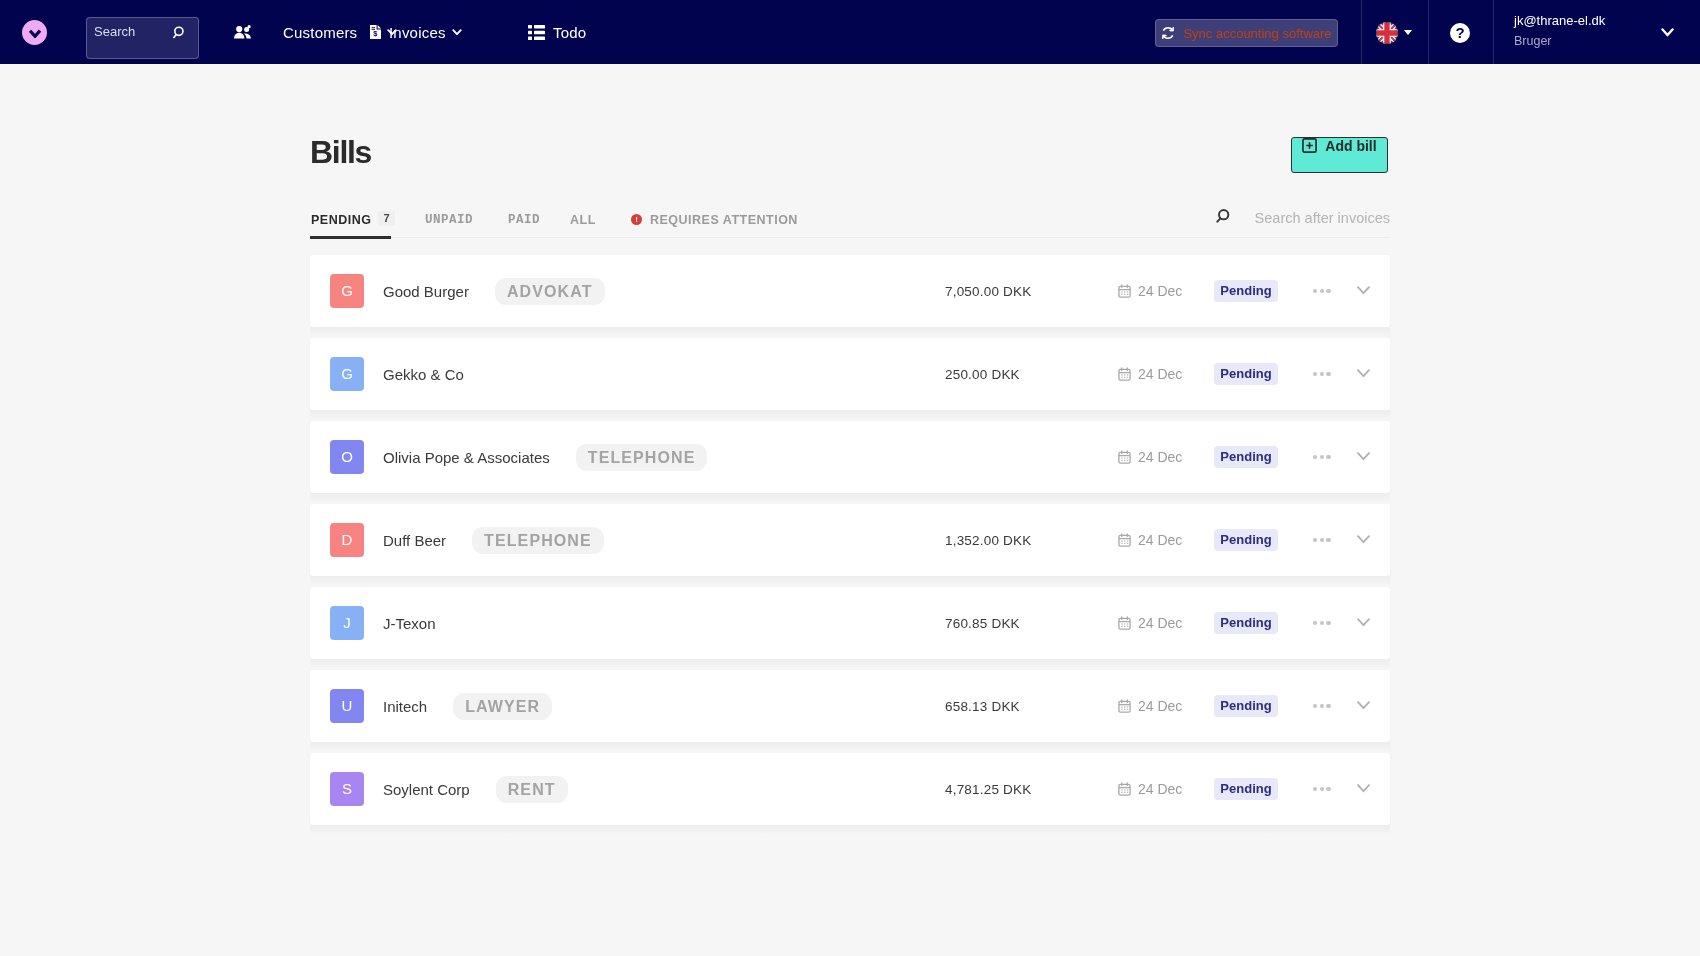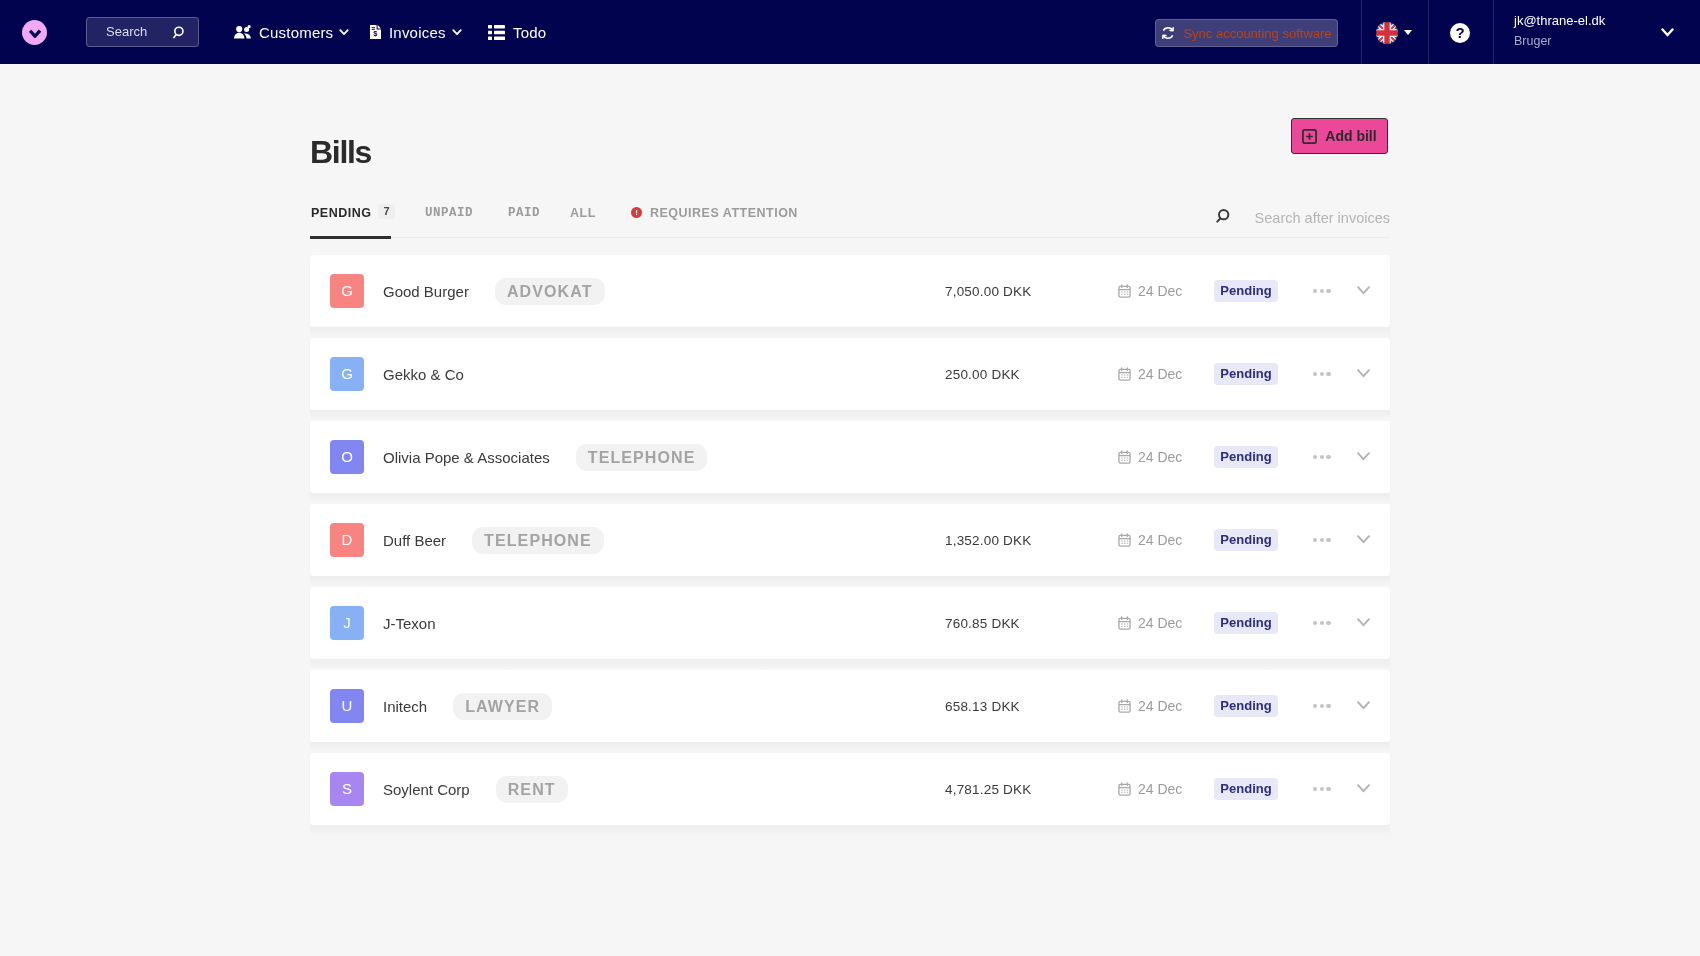--- a/index.html
+++ b/index.html
@@ -2,43 +2,43 @@
 <html><head>
 <meta charset="utf-8">
 <style>
 * { margin:0; padding:0; box-sizing:border-box; }
 html,body { width:1700px; height:956px; background:#f6f6f6; font-family:"Liberation Sans", sans-serif; overflow:hidden; }
 
 
 .nav { position:relative; width:1700px; height:64px; background:#02034f; }
 .logo { position:absolute; left:22px; top:20px; width:25px; height:25px; border-radius:50%; background:#efaaf2; }
 .logo svg { position:absolute; left:7px; top:9px; }
-.navsearch { position:absolute; left:86px; top:17px; width:113px; height:30px; background:rgba(255,255,255,0.13); border:1px solid rgba(255,255,255,0.26); border-radius:4px; color:#dcdcef; font-size:13px; line-height:28px; padding-left:19px; }
+.navsearch { position:absolute; left:86px; top:17px; width:113px; height:42px; background:rgba(255,255,255,0.13); border:1px solid rgba(255,255,255,0.26); border-radius:4px; color:#dcdcef; font-size:13px; line-height:28px; padding-left:7px; }
 .navsearch svg { position:absolute; right:11px; top:7px; }
 .navitem { position:absolute; top:0; height:64px; display:flex; align-items:center; color:#fff; font-size:15px; letter-spacing:0.2px; }
 .navitem svg { margin-right:8px; }
 .navitem .chev { margin-left:6px; margin-right:0; }
 .syncbtn { position:absolute; left:1155px; top:19px; width:183px; height:28px; background:rgba(255,255,255,0.24); border:1px solid rgba(255,255,255,0.18); border-radius:4px; display:flex; align-items:center; justify-content:center; color:#c2410c; font-size:13px; }
 .syncbtn svg { margin-right:8px; }
 .navdiv { position:absolute; top:0; width:1px; height:64px; background:rgba(255,255,255,0.14); }
 .flagwrap { position:absolute; left:1376px; top:22px; }
 .flagchev { position:absolute; left:1404px; top:30px; width:0; height:0; border-left:4.5px solid transparent; border-right:4.5px solid transparent; border-top:5.5px solid #fff; }
 .help { position:absolute; left:1450px; top:23px; width:20px; height:20px; border-radius:50%; background:#fff; color:#02034f; font-size:15px; font-weight:bold; text-align:center; line-height:20px; }
 .usermail { position:absolute; left:1514px; top:13px; color:#fff; font-size:13px; }
 .userrole { position:absolute; left:1514px; top:34px; color:#a9a9cc; font-size:12.5px; }
 .userchev { position:absolute; left:1661px; top:28px; }
 
 
 .container { position:relative; width:1080px; margin:0 auto; }
 h1 { font-size:32px; font-weight:bold; color:#2b2b2b; position:absolute; left:0px; top:70px; letter-spacing:-1.3px; }
-.addbill { position:absolute; left:981px; top:54px; width:97px; height:36px; border:1.5px solid #2f2f2f; border-radius:3px; background:#ec4899; display:flex; align-items:center; justify-content:center; color:#2b2b2b; font-size:14px; font-weight:bold; }
+.addbill { position:absolute; left:981px; top:73px; width:97px; height:36px; border:1.5px solid #2f2f2f; border-radius:3px; background:#5eead4; display:flex; justify-content:center; color:#2b2b2b; font-size:14px; font-weight:bold; }
 .addbill svg { margin-right:8px; }
 
 .tabs { position:absolute; left:0; top:138px; width:1080px; height:36px; border-bottom:1px solid #ececec; }
-.tab { position:absolute; top:4px; font-size:12.5px; font-weight:bold; letter-spacing:0.5px; color:#9b9b9b; }
+.tab { position:absolute; top:11px; font-size:12.5px; font-weight:bold; letter-spacing:0.5px; color:#9b9b9b; }
 .tab.active { color:#2b2b2b; }
 .tabline { position:absolute; left:0px; top:34px; width:81px; height:3px; background:#2f2f2f; }
 .count { display:inline-block; background:#efefef; color:#4a4a4a; font-size:11px; line-height:11px; font-weight:bold; padding:2px 5px; border-radius:2px; margin-left:7px; position:relative; top:-2px; letter-spacing:0; }
 .attn { display:inline-block; width:11px; height:11px; border-radius:50%; background:#d63c3c; color:#fff; font-size:8px; font-weight:bold; text-align:center; line-height:11px; margin-right:8px; position:relative; top:-2px; letter-spacing:0; }
 .tabsearch { position:absolute; left:905px; top:2px; width:175px; height:30px; }
 .tabsearch svg { position:absolute; left:0; top:4px; }
 .tabsearch span { position:absolute; right:0; top:6px; color:#b4b4b4; font-size:14.5px; white-space:nowrap; }
 
 
 .list { position:absolute; left:0; top:191px; width:1080px; }
@@ -60,21 +60,21 @@
 <div class="nav">
   <div class="logo">
       <svg width="12" height="9" viewBox="0 0 12 9">
         <path d="M1 1.8 L6 7.2 L11 1.6" stroke="#02034f" stroke-width="3.2" fill="none" stroke-linecap="butt" stroke-linejoin="miter"></path>
       </svg>
     </div>
   <div class="navsearch">Search<svg width="15" height="15" viewBox="0 0 24 24" fill="none" stroke="#fff" stroke-width="2.6">
         <circle cx="11" cy="10" r="6.5"></circle>
         <path d="M6.5 15.5 L3 20" stroke-linecap="round"></path>
       </svg></div>
-  <div class="navitem" style="left:234px;">
+  <div class="navitem" style="left:234px;gap:24px;">
     <svg width="17" height="14" viewBox="0 0 17 14" fill="#fff">
         <circle cx="5.2" cy="4.1" r="3.1"></circle>
         <path d="M0 13.6 c0-3.6 2.2-5.8 5.2-5.8 s5.2 2.2 5.2 5.8 z"></path>
         <circle cx="12.6" cy="4.6" r="2.5"></circle>
         <path d="M11.9 8.4 c2.9 0.1 4.9 2.1 5 5.2 l-4.4 0 c-0.2-2.2-1.1-4-2.6-5 0.6-0.15 1.3-0.2 2-0.2 z"></path>
         <circle cx="15.1" cy="1.7" r="1.6"></circle>
       </svg>
     Customers
     <svg class="chev" width="10" height="6" viewBox="0 0 12 8" fill="none" stroke="#fff" stroke-width="2.4">
         <path d="M1 1.5 L6 6.8 L11 1.5" stroke-linecap="round"></path>
@@ -86,21 +86,21 @@
         <path d="M7.6 0 L11 3.4 L7.6 3.4 Z"></path>
         <rect x="1.6" y="2.2" width="3.4" height="0.9" fill="#02034f"></rect>
         <rect x="1.6" y="3.9" width="3.4" height="0.9" fill="#02034f"></rect>
         <text x="3.2" y="11.2" font-size="7.5" font-weight="bold" fill="#02034f" font-family="Liberation Sans">$</text>
       </svg>
     Invoices
     <svg class="chev" width="10" height="6" viewBox="0 0 12 8" fill="none" stroke="#fff" stroke-width="2.4">
         <path d="M1 1.5 L6 6.8 L11 1.5" stroke-linecap="round"></path>
       </svg>
   </div>
-  <div class="navitem" style="left:488px;">
+  <div class="navitem" style="left:528px;">
     <svg width="17" height="15" viewBox="0 0 17 15" fill="#fff">
         <rect x="0" y="0" width="4" height="3.4" rx="0.6"></rect>
         <rect x="6" y="0" width="11" height="3.4" rx="0.6"></rect>
         <rect x="0" y="5.8" width="4" height="3.4" rx="0.6"></rect>
         <rect x="6" y="5.8" width="11" height="3.4" rx="0.6"></rect>
         <rect x="0" y="11.6" width="4" height="3.4" rx="0.6"></rect>
         <rect x="6" y="11.6" width="11" height="3.4" rx="0.6"></rect>
       </svg>
     Todo
   </div>

